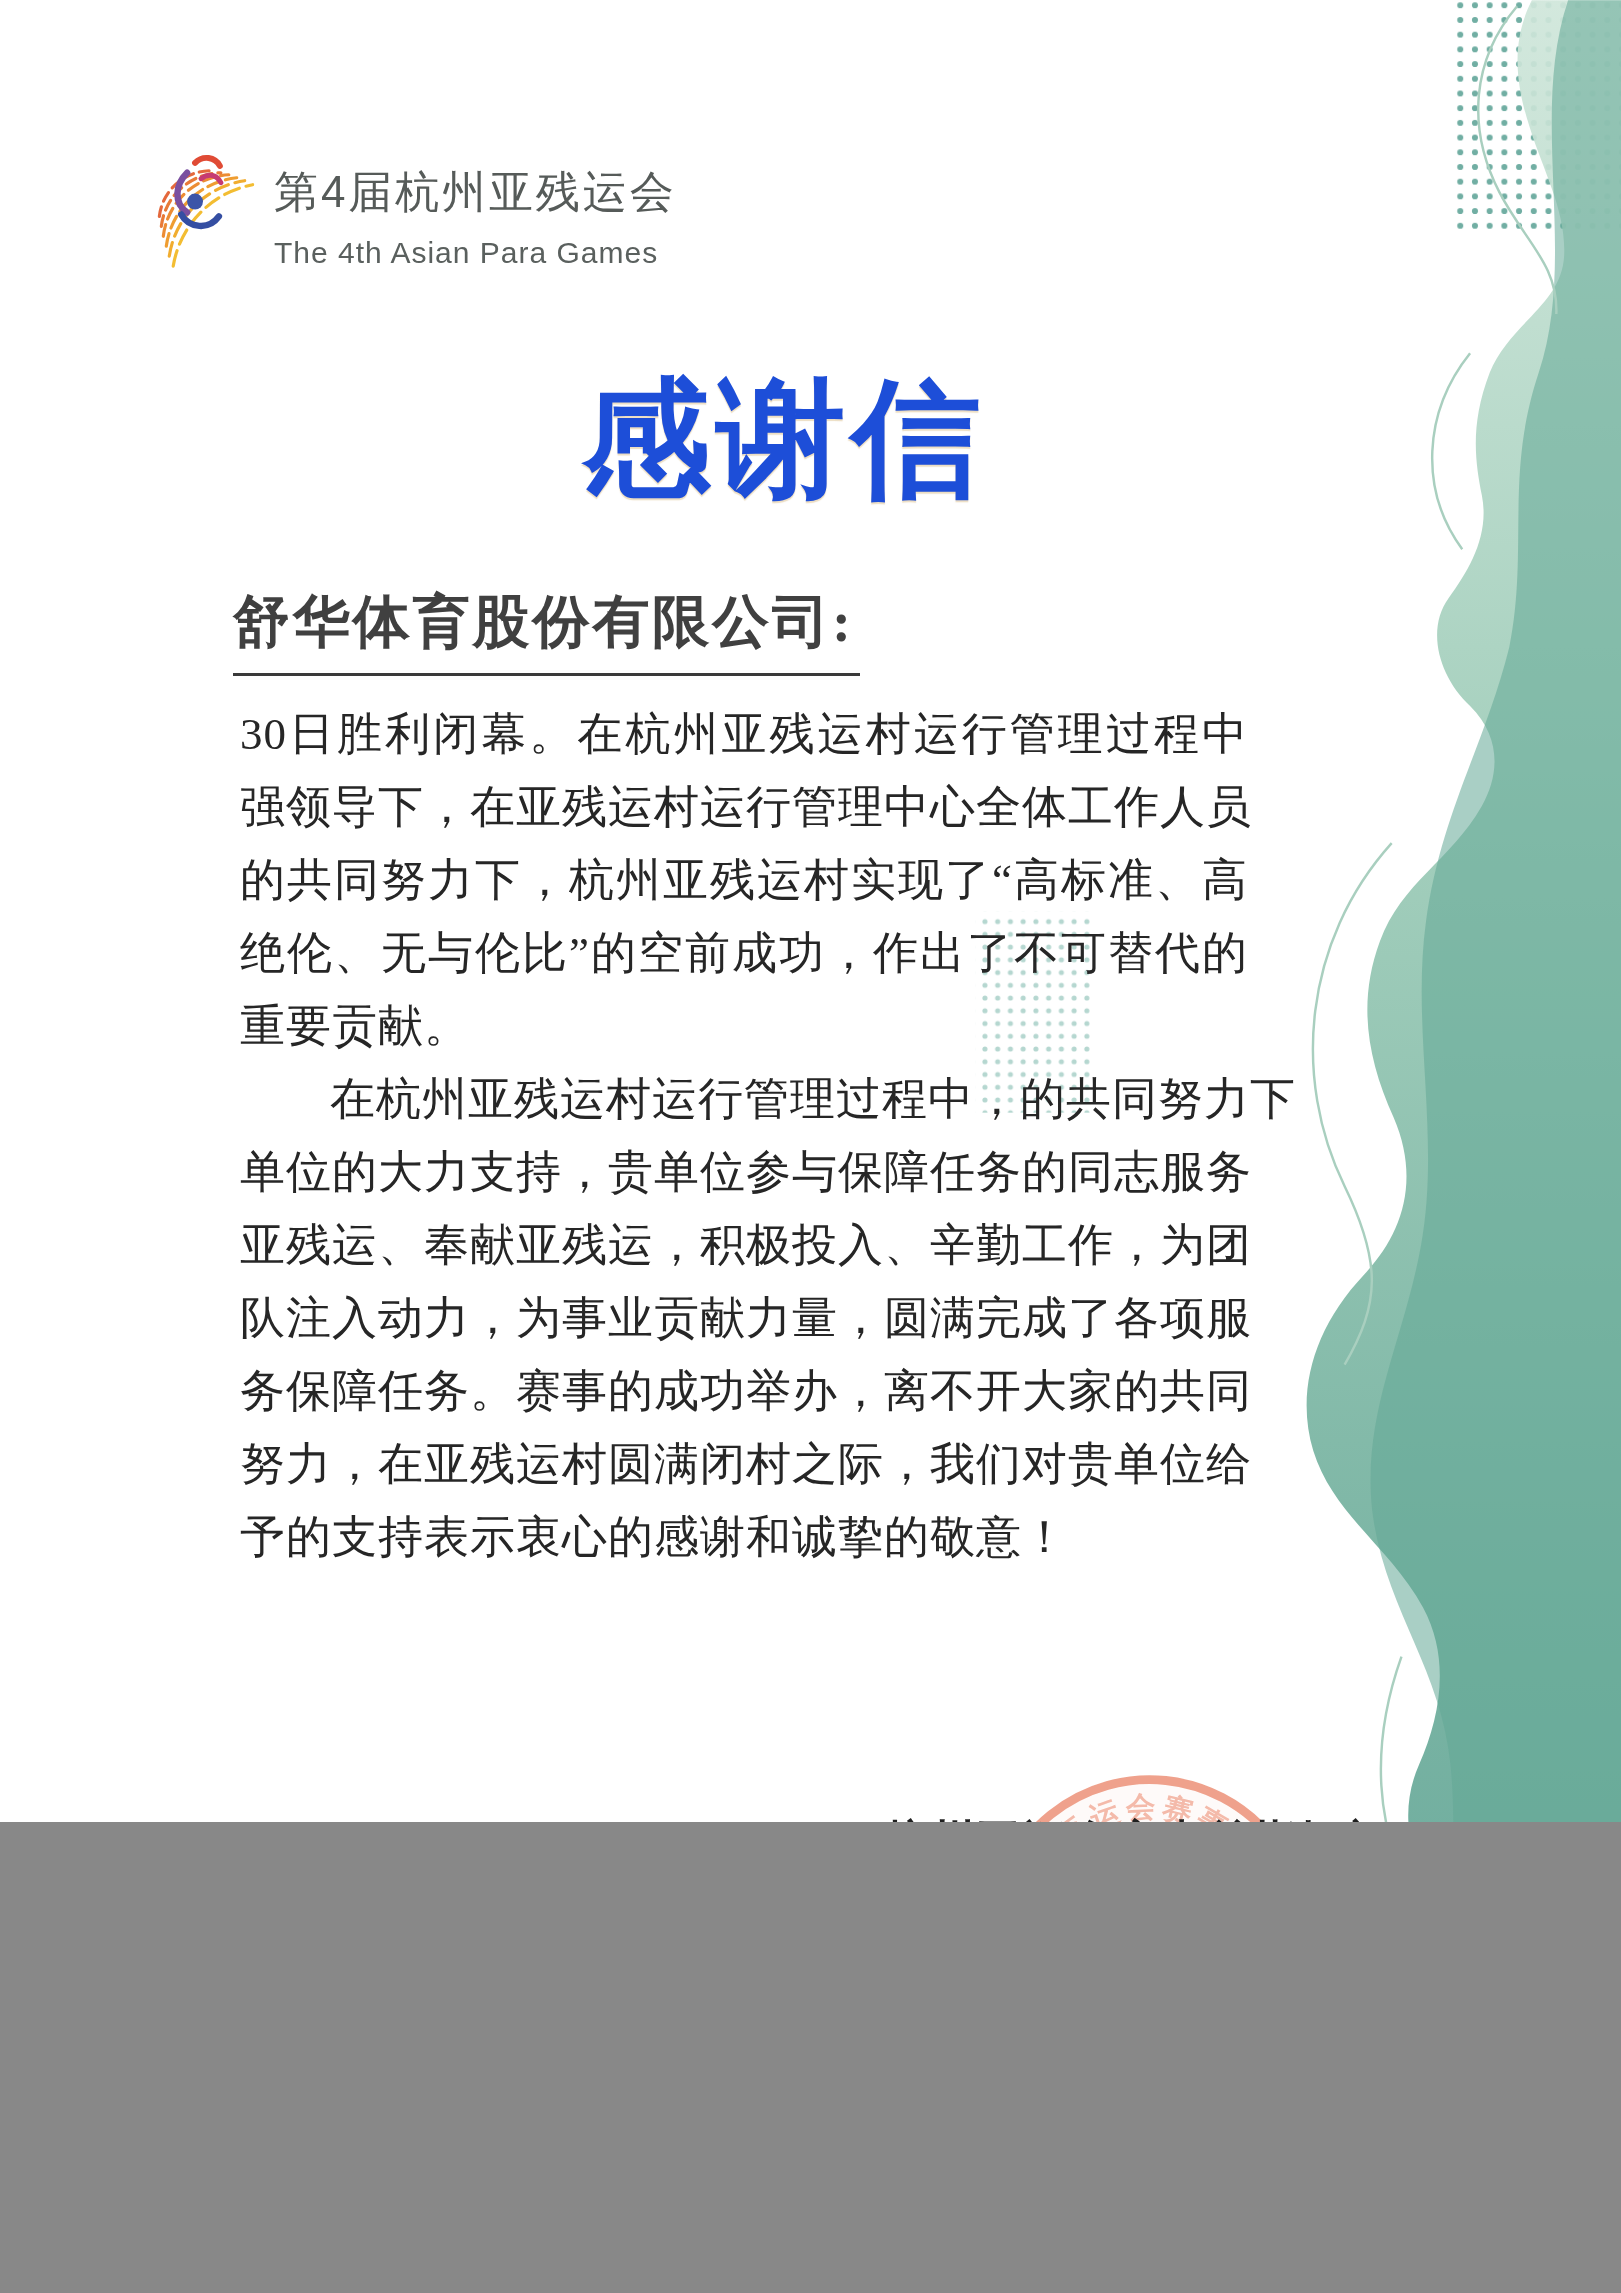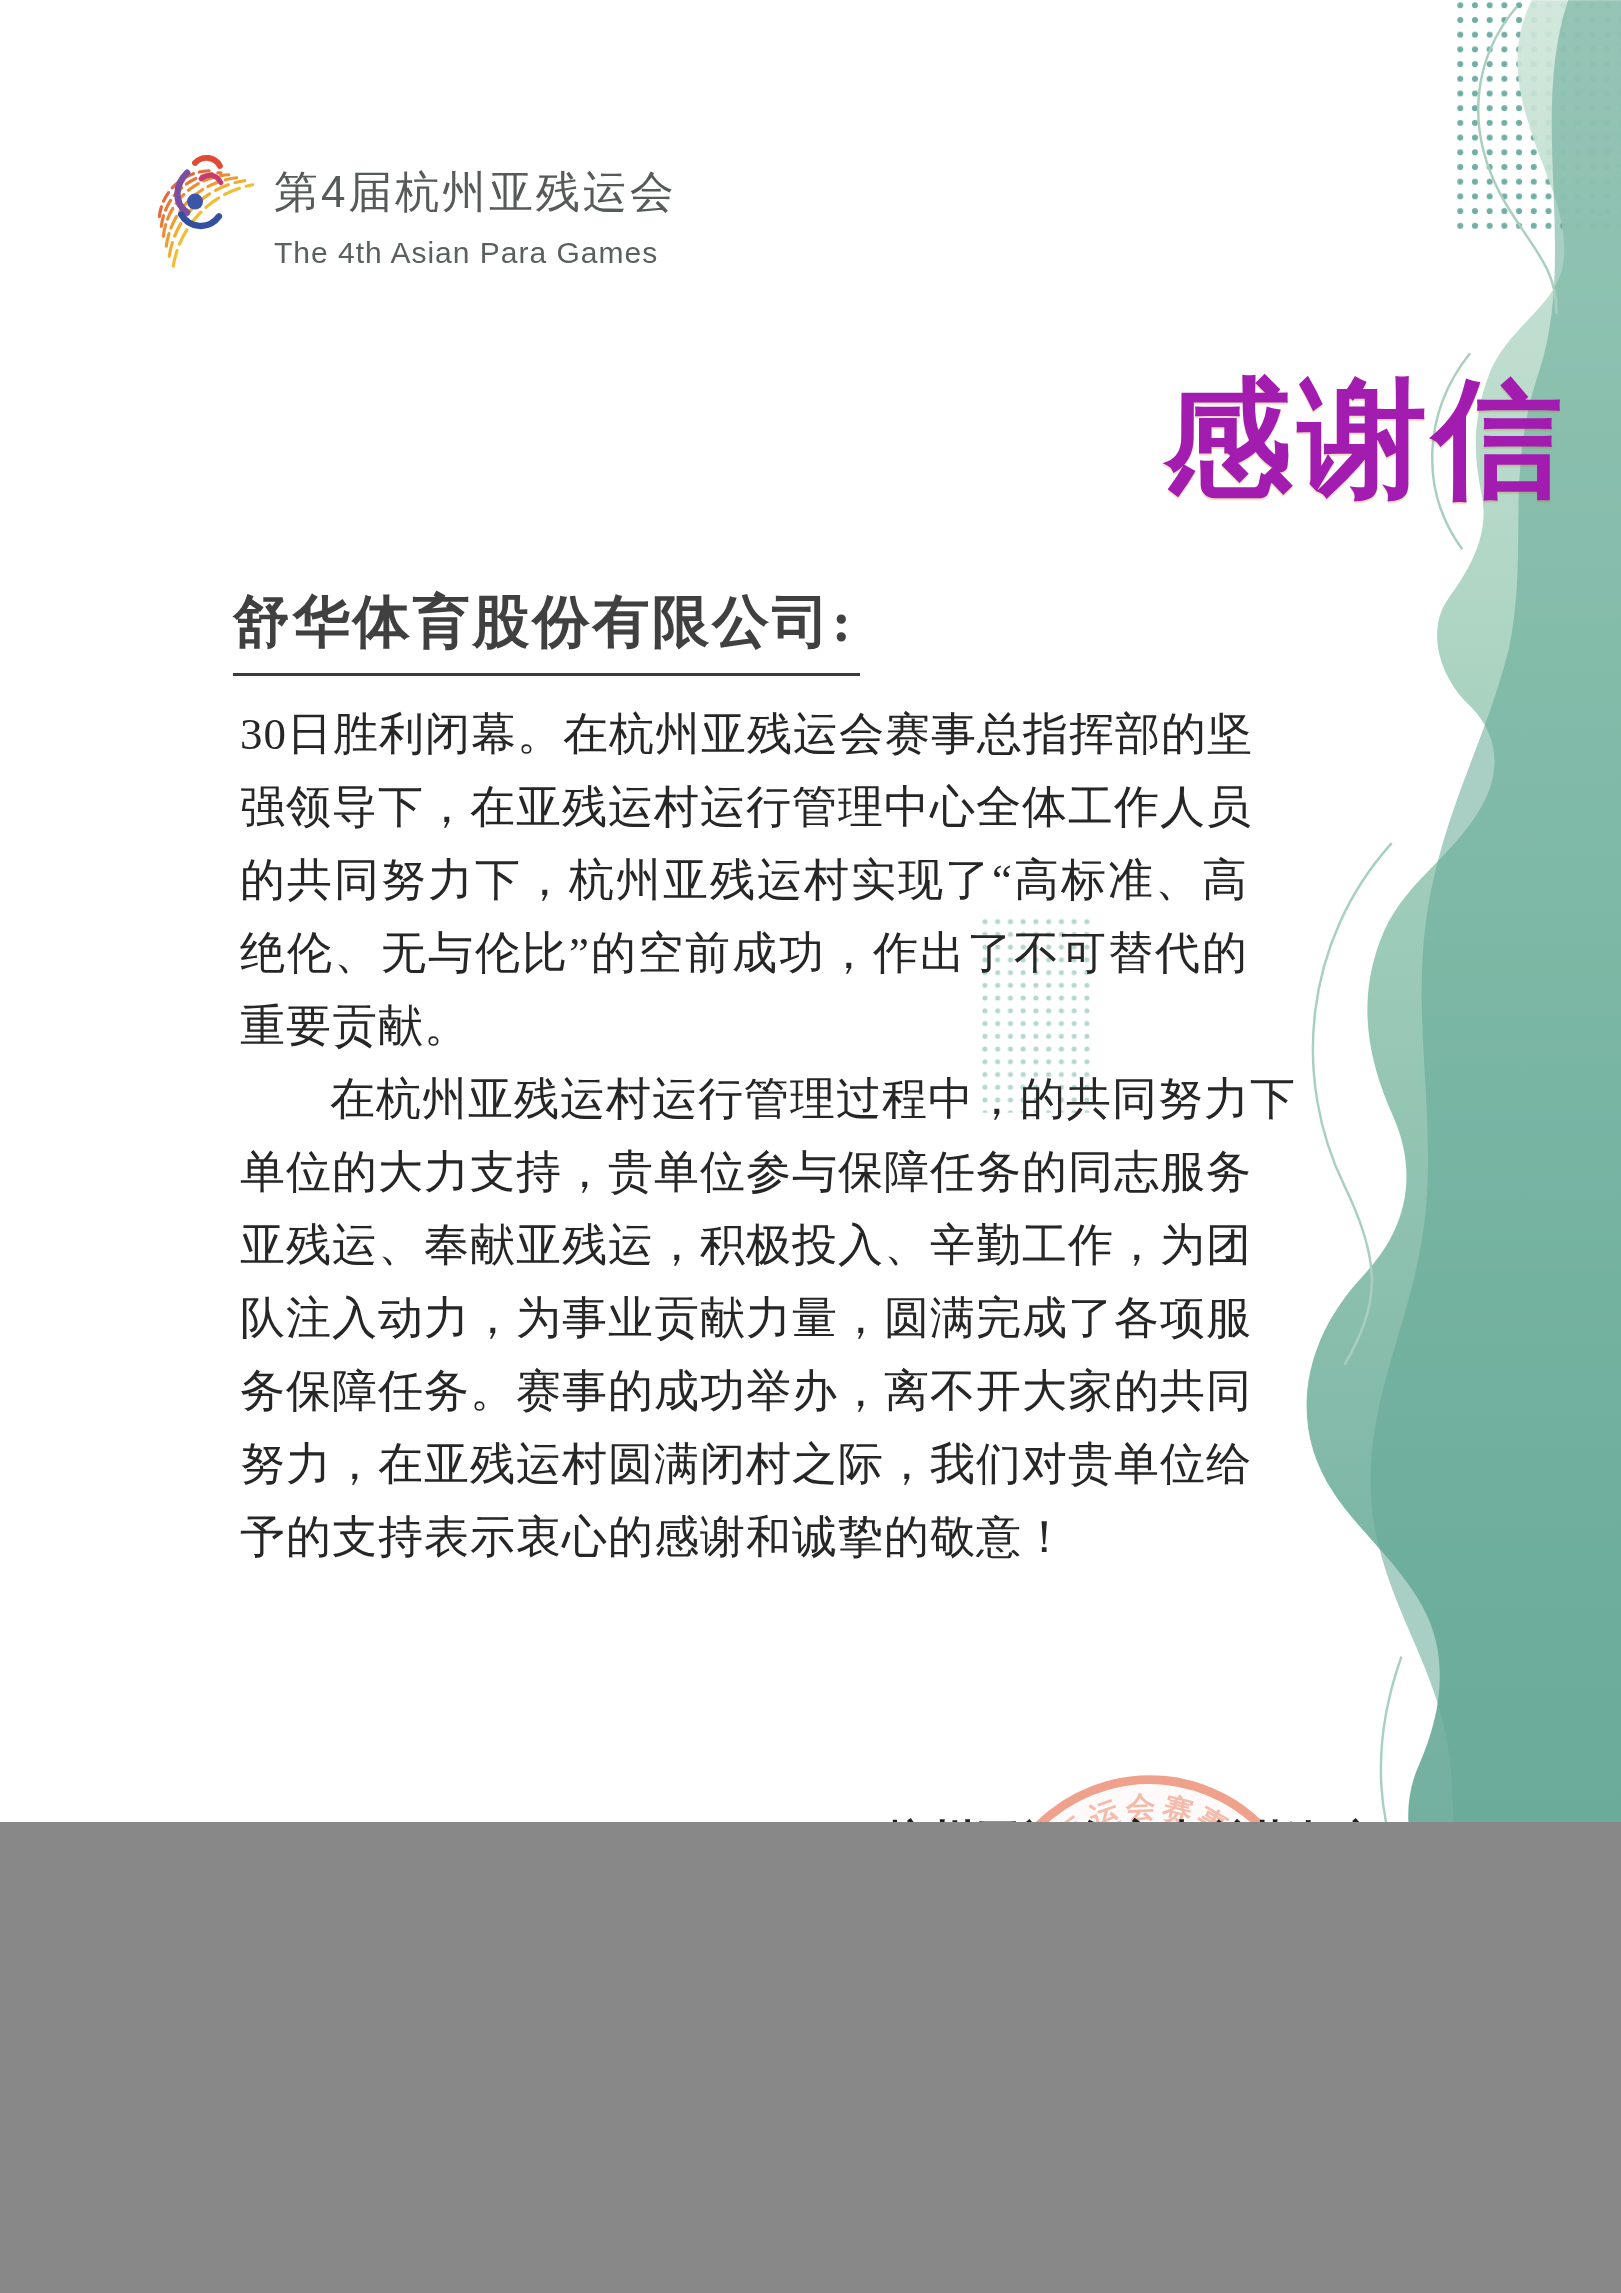--- a/index.html
+++ b/index.html
@@ -15,23 +15,23 @@
   .wave-svg{z-index:0;}
   .skyline-svg{z-index:1;top:2098px;}
   
   .logo-mark{position:absolute;left:143px;top:145px;width:120px;height:129px;z-index:2;}
   .logo-text{position:absolute;left:274px;top:163px;z-index:2;font-family:"Liberation Sans","DejaVu Sans",sans-serif;color:#565b59;}
   .logo-zh{font-size:44px;letter-spacing:2.9px;font-weight:500;}
   .logo-en{font-size:30px;margin-top:14px;letter-spacing:1px;color:#5a605e;}
   
   .title{
     position:absolute;left:0;top:353px;width:1568px;z-index:2;
-    margin:0;text-align:right;
+    margin:0;text-align:center;
     font-size:129px;font-weight:bold;letter-spacing:5.9px;
-    color:#a21caf;
+    color:#1d4ed8;
     text-shadow:0 2px 1px rgba(180,120,10,0.25);
   }
   
   .addressee{
     position:absolute;left:233px;top:584px;z-index:2;
     font-size:57px;font-weight:bold;color:#404040;letter-spacing:2.9px;
     border-bottom:3.9px solid #3a3a3a;padding:0 5.9px 11.8px 0;
   }
   
   .letter-body{
@@ -195,21 +195,21 @@
   <div class="logo-text">
     <div class="logo-zh">第4届杭州亚残运会</div>
     <div class="logo-en">The 4th Asian Para Games</div>
   </div>
 
   <h1 class="title">感谢信</h1>
 
   <div class="addressee">舒华体育股份有限公司:</div>
 
   <div class="letter-body">
-      <div class="line">30日胜利闭幕。在杭州亚残运会赛事总指挥部的坚</div>
+      <div class="line">30日胜利闭幕。在杭州亚残运村运行管理过程中</div>
       <div class="line">强领导下，在亚残运村运行管理中心全体工作人员</div>
       <div class="line">的共同努力下，杭州亚残运村实现了“高标准、高</div>
       <div class="line">绝伦、无与伦比”的空前成功，作出了不可替代的</div>
       <div class="line last">重要贡献。</div>
       <div class="line indent">在杭州亚残运村运行管理过程中，的共同努力下</div>
       <div class="line">单位的大力支持，贵单位参与保障任务的同志服务</div>
       <div class="line">亚残运、奉献亚残运，积极投入、辛勤工作，为团</div>
       <div class="line">队注入动力，为事业贡献力量，圆满完成了各项服</div>
       <div class="line">务保障任务。赛事的成功举办，离不开大家的共同</div>
       <div class="line">努力，在亚残运村圆满闭村之际，我们对贵单位给</div>

